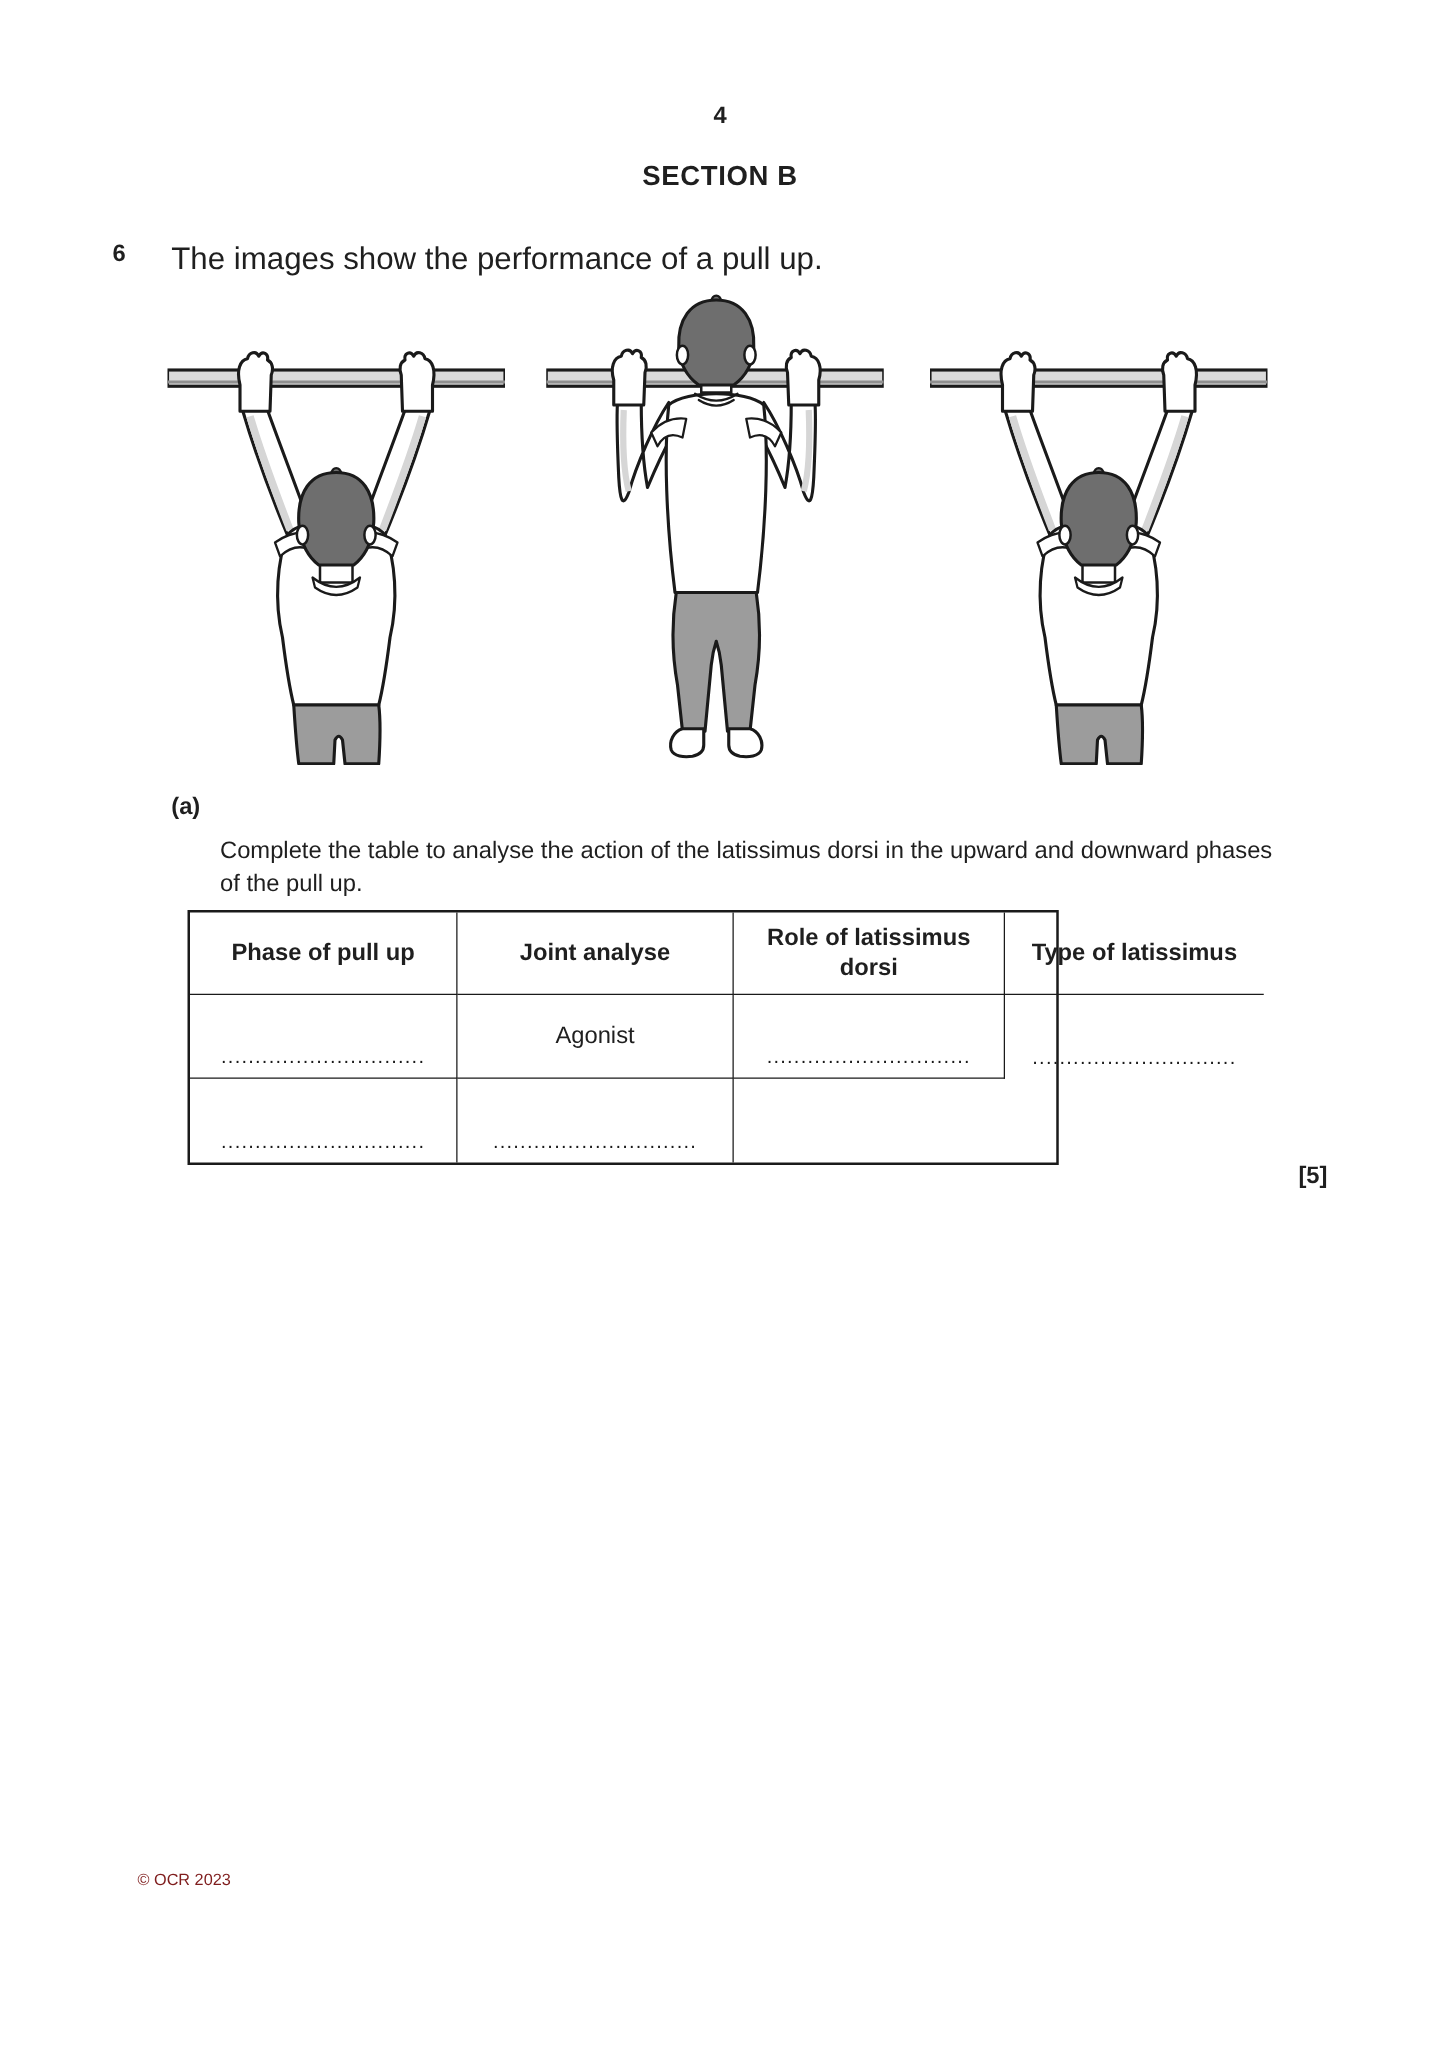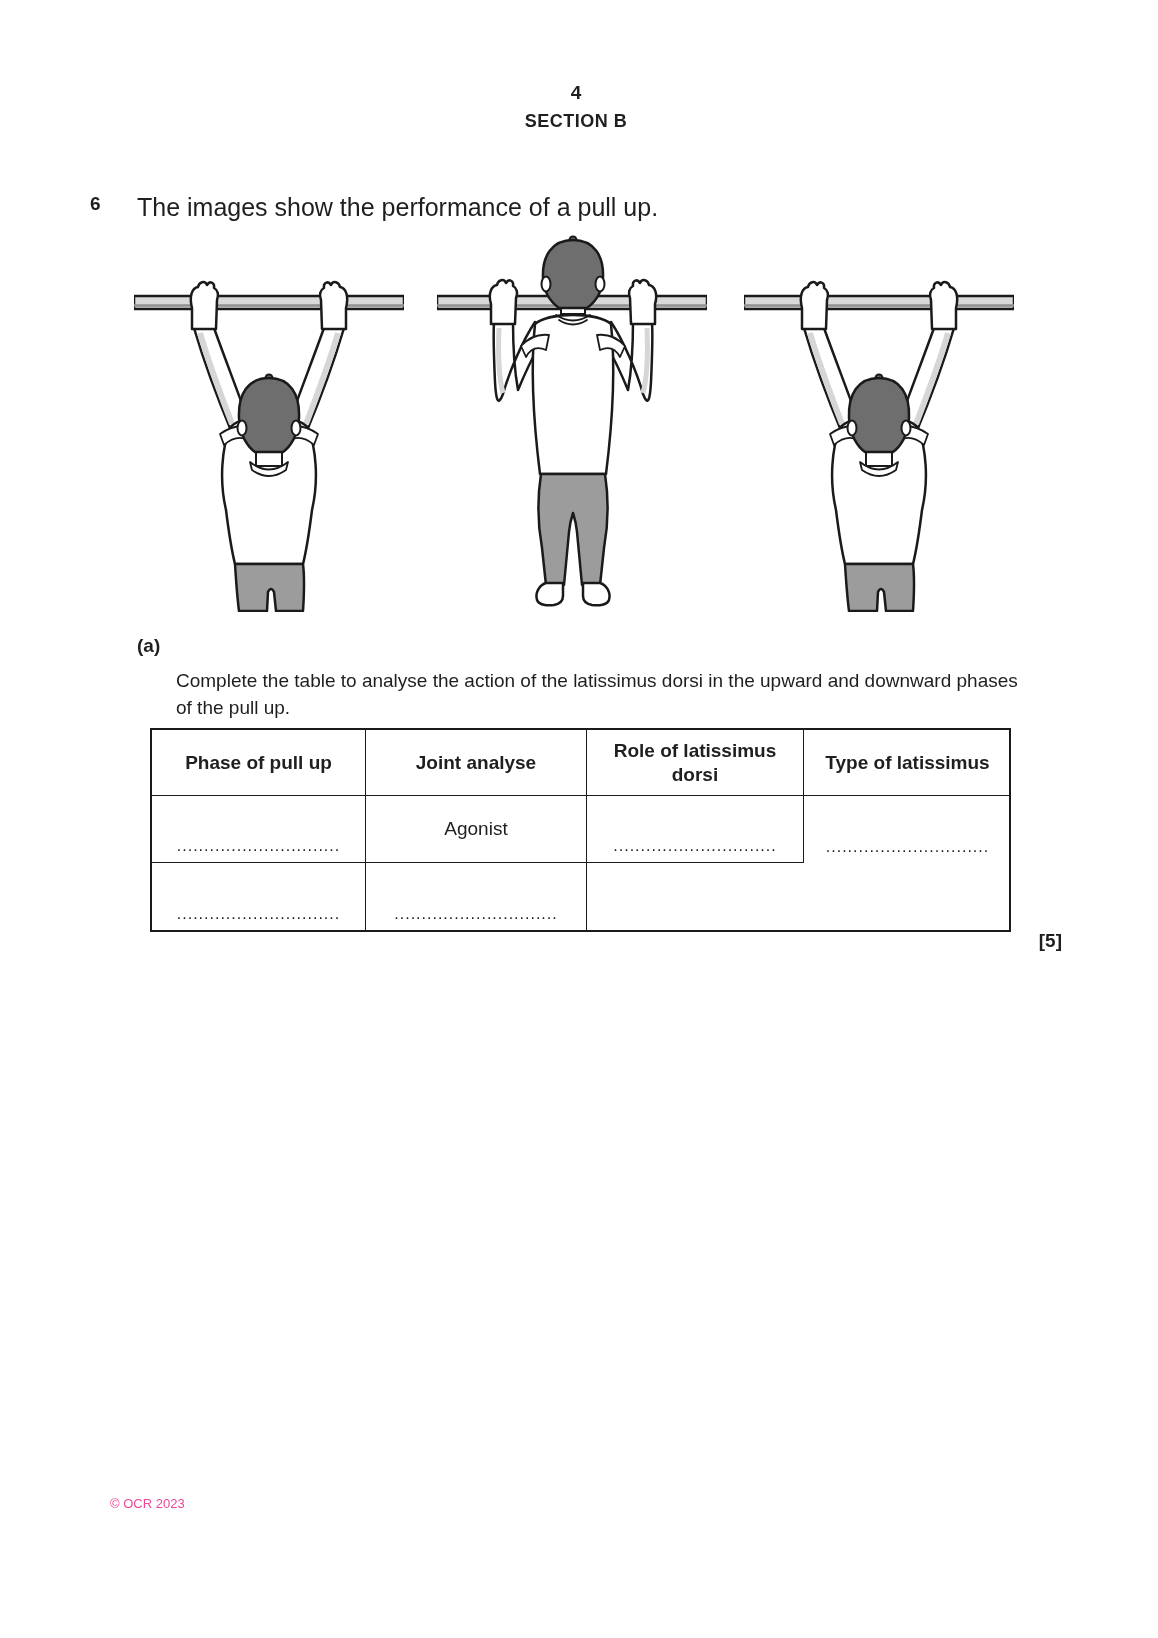--- a/index.html
+++ b/index.html
@@ -8,36 +8,36 @@
     position: relative;
     width: 1158px;
     height: 1638px;
     font-family: "Liberation Sans", "DejaVu Sans", sans-serif;
     color: #1f1f1f;
     overflow: hidden;
   }
   .abs { position: absolute; }
   .center-band { left: 90px; width: 972px; text-align: center; }
   .page-number { top: 82px; font-size: 19px; font-weight: bold; }
-  .section-title { top: 111px; font-size: 18px; font-weight: bold; letter-spacing: 0.5px; }
+  .section-title { top: 128px; font-size: 22px; font-weight: bold; letter-spacing: 0.5px; }
   .q-number { left: 90px; top: 193px; font-size: 19px; font-weight: bold; }
   .q-text { left: 137px; top: 193px; font-size: 25px; }
   .figure { position: absolute; top: 232px; width: 270px; height: 380px; }
   .fig-1 { left: 134px; }
   .fig-2 { left: 437px; }
   .fig-3 { left: 744px; }
   .part-a-label { left: 137px; top: 635px; font-size: 19px; font-weight: bold; }
   .part-a-text { left: 176px; top: 667px; width: 858px; font-size: 19px; line-height: 27px; }
   .answer-table {
     left: 150px; top: 728px;
     display: grid;
     grid-template-columns: 214px 221px 217px 207px;
     grid-template-rows: 66px 67px 67px;
     border: 2px solid #1a1a1a;
-    width: 861px;
+    width: 697px;
   }
   .cell {
     border-right: 1.5px solid #1a1a1a;
     border-bottom: 1.5px solid #1a1a1a;
     position: relative;
     display: flex;
     align-items: center;
     justify-content: center;
     text-align: center;
     font-size: 19px;
@@ -51,21 +51,21 @@
     bottom: 7px;
     left: 0; right: 0;
     text-align: center;
     font-size: 16px;
     letter-spacing: 1px;
     color: #1a1a1a;
     white-space: nowrap;
     overflow: hidden;
   }
   .marks { top: 930px; font-size: 19px; font-weight: bold; text-align: right; left: 90px; width: 972px; }
-  .footer { left: 110px; top: 1496px; font-size: 13px; color: #ec4899; }
+  .footer { left: 110px; top: 1496px; font-size: 13px; color: #7f1d1d; }
   svg .ol { stroke: #1a1a1a; stroke-width: 2.5; stroke-linejoin: round; stroke-linecap: round; }
   svg .thin { stroke: #1a1a1a; stroke-width: 1.8; stroke-linejoin: round; stroke-linecap: round; }
 </style>
 </head>
 <body>
 
 <div class="abs center-band page-number">4</div>
 <div class="abs center-band section-title">SECTION B</div>
 
 <div class="abs q-number">6</div>

